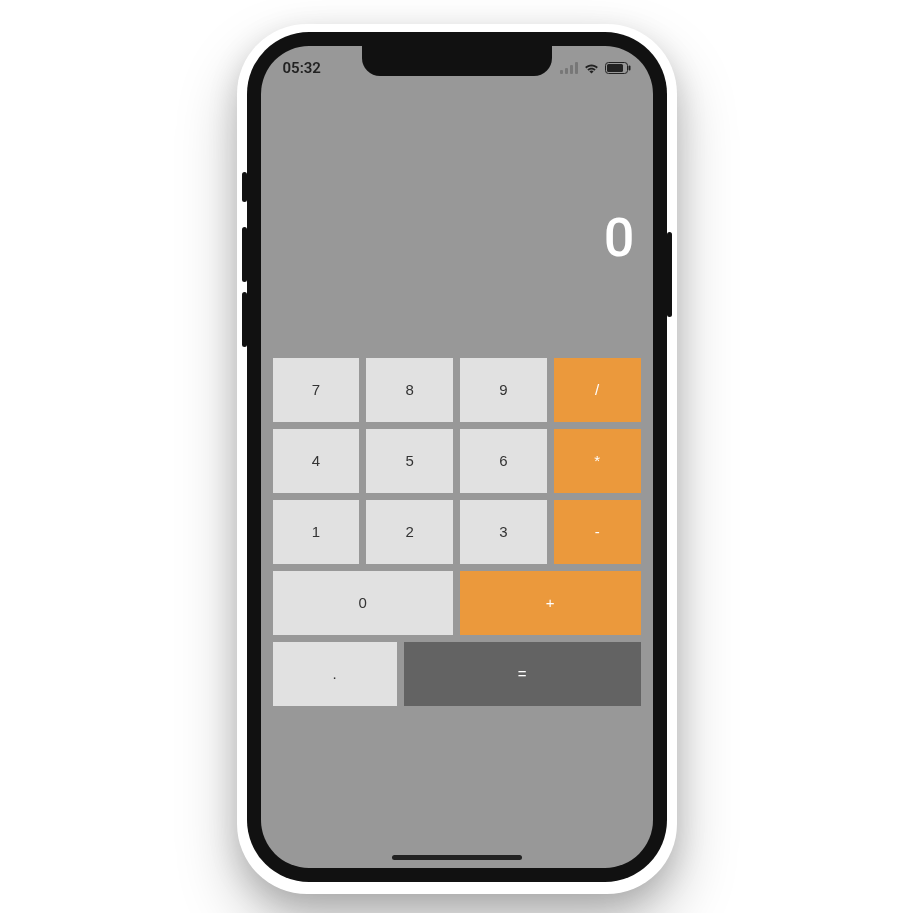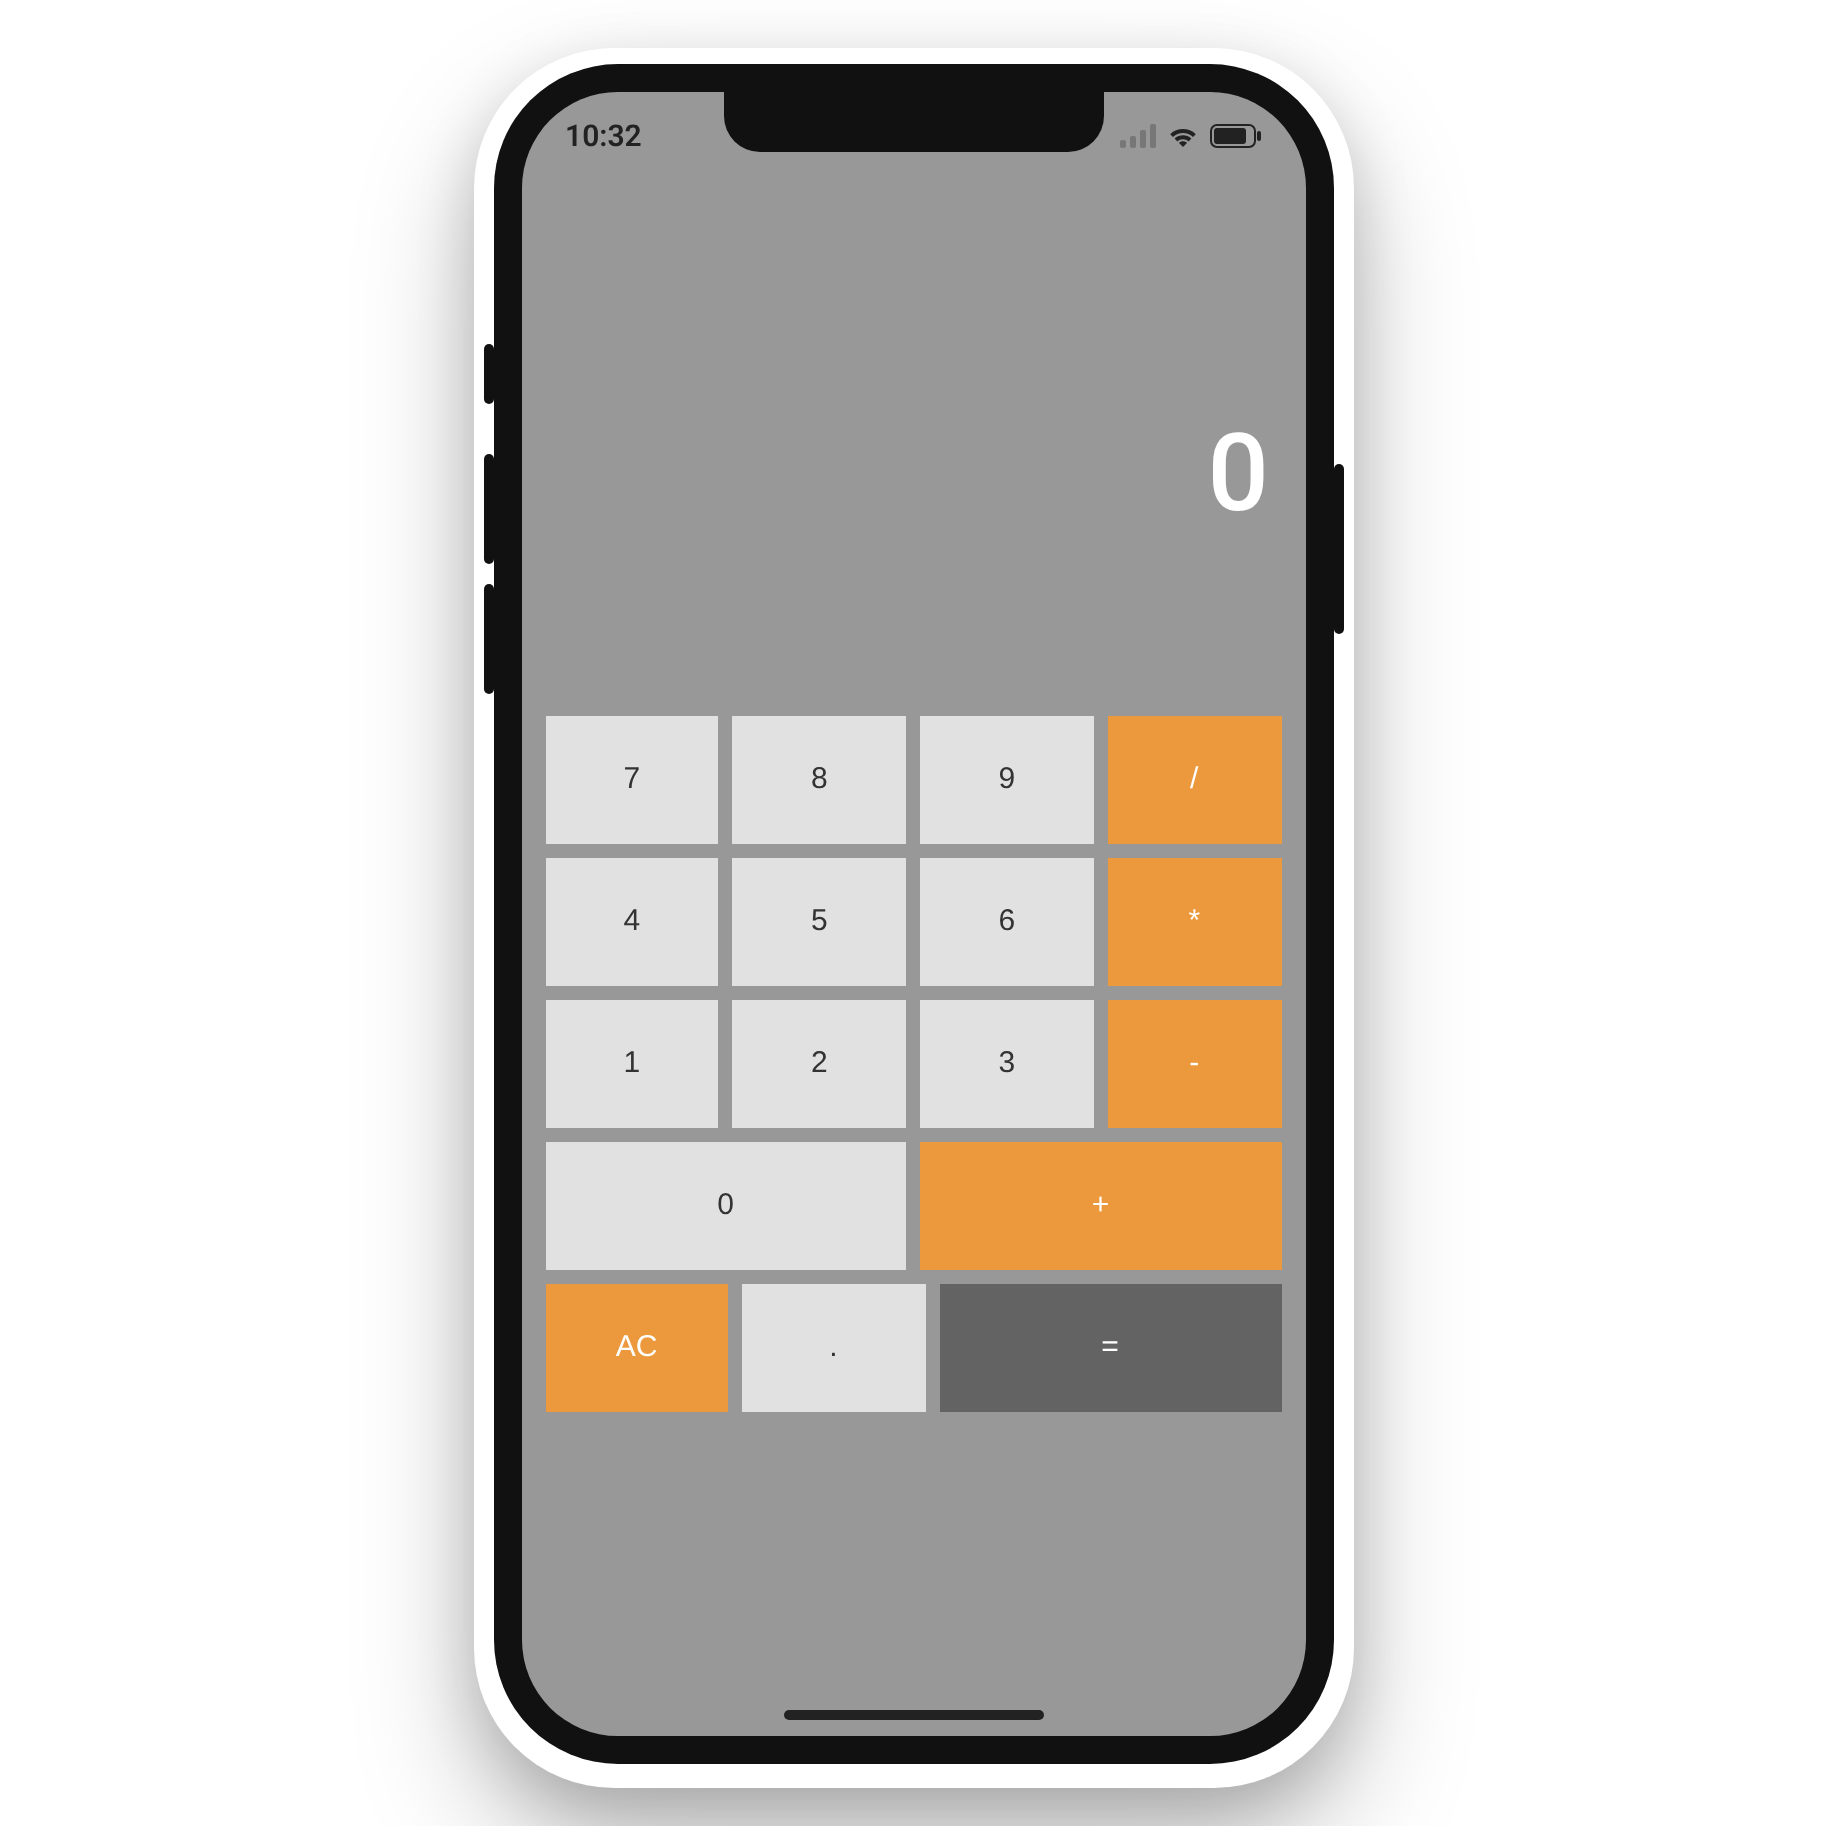--- a/index.html
+++ b/index.html
@@ -162,21 +162,21 @@
   <div class="phone">
     <div class="side-btn side-left-1"></div>
     <div class="side-btn side-left-2"></div>
     <div class="side-btn side-left-3"></div>
     <div class="side-btn side-right"></div>
 
     <div class="screen">
       <div class="notch"></div>
 
       <div class="status-bar">
-        <span class="status-time">10:32</span>
+        <span class="status-time">05:32</span>
         <div class="status-icons">
           <span>
             <svg width="18" height="12" viewBox="0 0 18 12">
               <rect x="0" y="8" width="3" height="4" rx="1" fill="#777"></rect>
               <rect x="5" y="6" width="3" height="6" rx="1" fill="#777"></rect>
               <rect x="10" y="3" width="3" height="9" rx="1" fill="#777"></rect>
               <rect x="15" y="0" width="3" height="12" rx="1" fill="#777"></rect>
             </svg>
           </span>
           <span>
@@ -217,21 +217,20 @@
           <button class="btn light w1">1</button>
           <button class="btn light w1">2</button>
           <button class="btn light w1">3</button>
           <button class="btn orange w1">-</button>
         </div>
         <div class="row">
           <button class="btn light w2">0</button>
           <button class="btn orange w2">+</button>
         </div>
         <div class="row">
-          <button class="btn orange w1">AC</button>
           <button class="btn light w1">.</button>
           <button class="btn dark w2">=</button>
         </div>
       </div>
 
       <div class="home-indicator"></div>
     </div>
   </div>
 </div>
 

